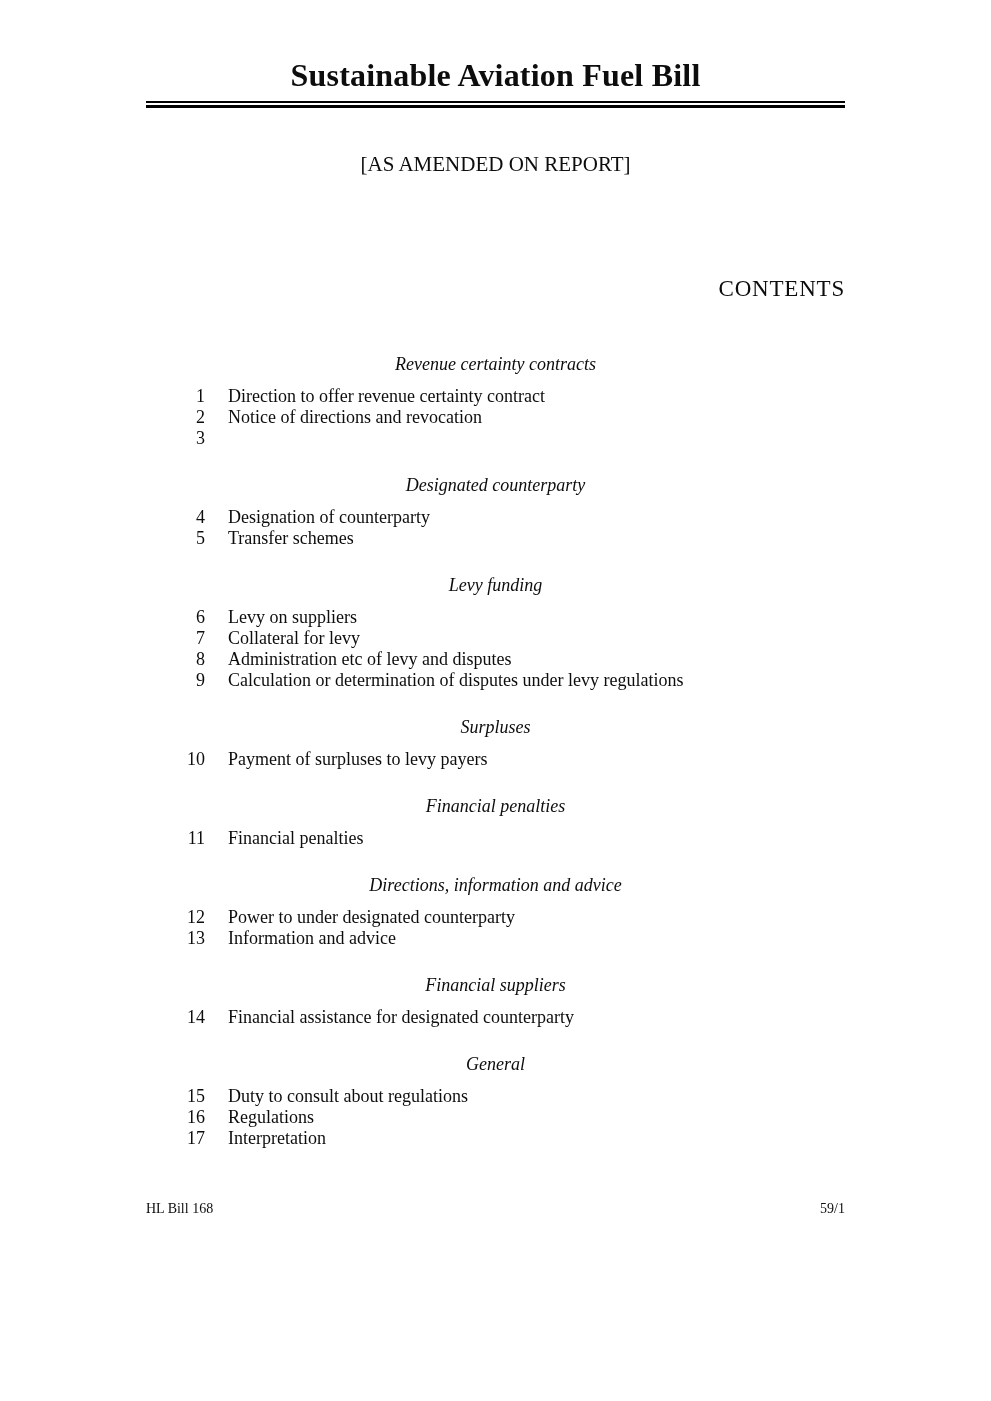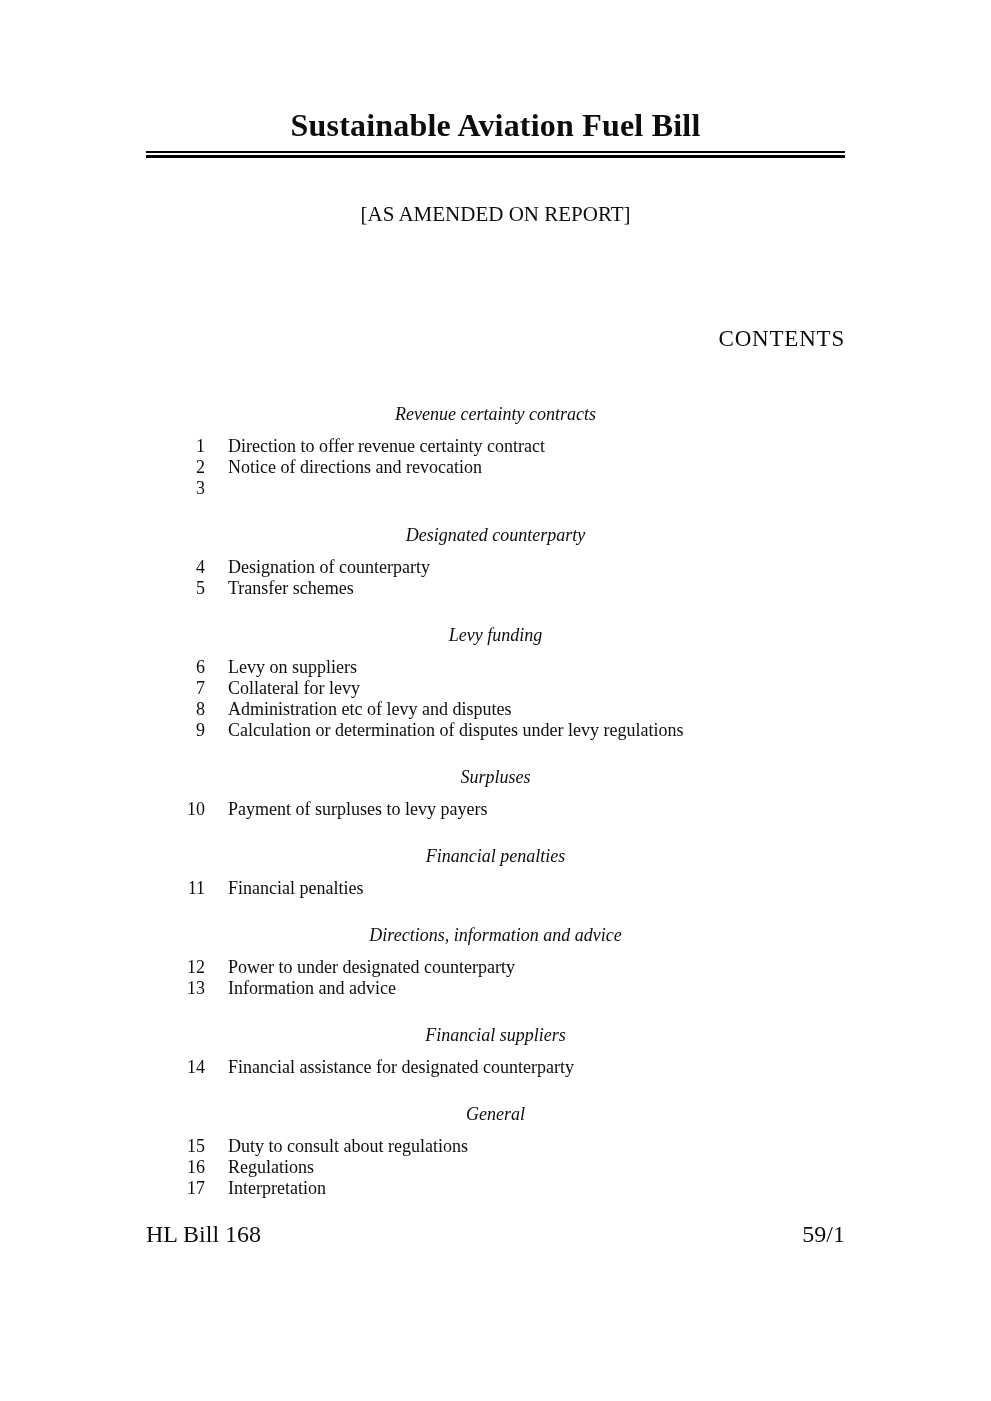--- a/index.html
+++ b/index.html
@@ -16,21 +16,21 @@
   }
   .page {
     box-sizing: border-box;
     width: 991px;
     height: 1401px;
     padding: 0 146px;
     overflow: hidden;
   }
   .bill-title {
     margin: 0;
-    padding-top: 106px;
+    padding-top: 56px;
     text-align: center;
     font-size: 32px;
     line-height: 38px;
     font-weight: bold;
     letter-spacing: 0.2px;
   }
   .title-rule {
     margin-top: 7px;
     height: 2px;
     border-top: 2px solid #000;
@@ -72,24 +72,24 @@
   }
   .item-num {
     flex: none;
     width: 59px;
     text-align: right;
   }
   .item-title {
     padding-left: 23px;
   }
   .footer {
-    margin-top: 25px;
+    margin-top: 49px;
     display: flex;
     justify-content: space-between;
-    font-size: 24px;
+    font-size: 14px;
     line-height: 21px;
   }
 </style>
 </head>
 <body>
 
 <div class="page">
 
   <h1 class="bill-title">Sustainable Aviation Fuel Bill</h1>
 

